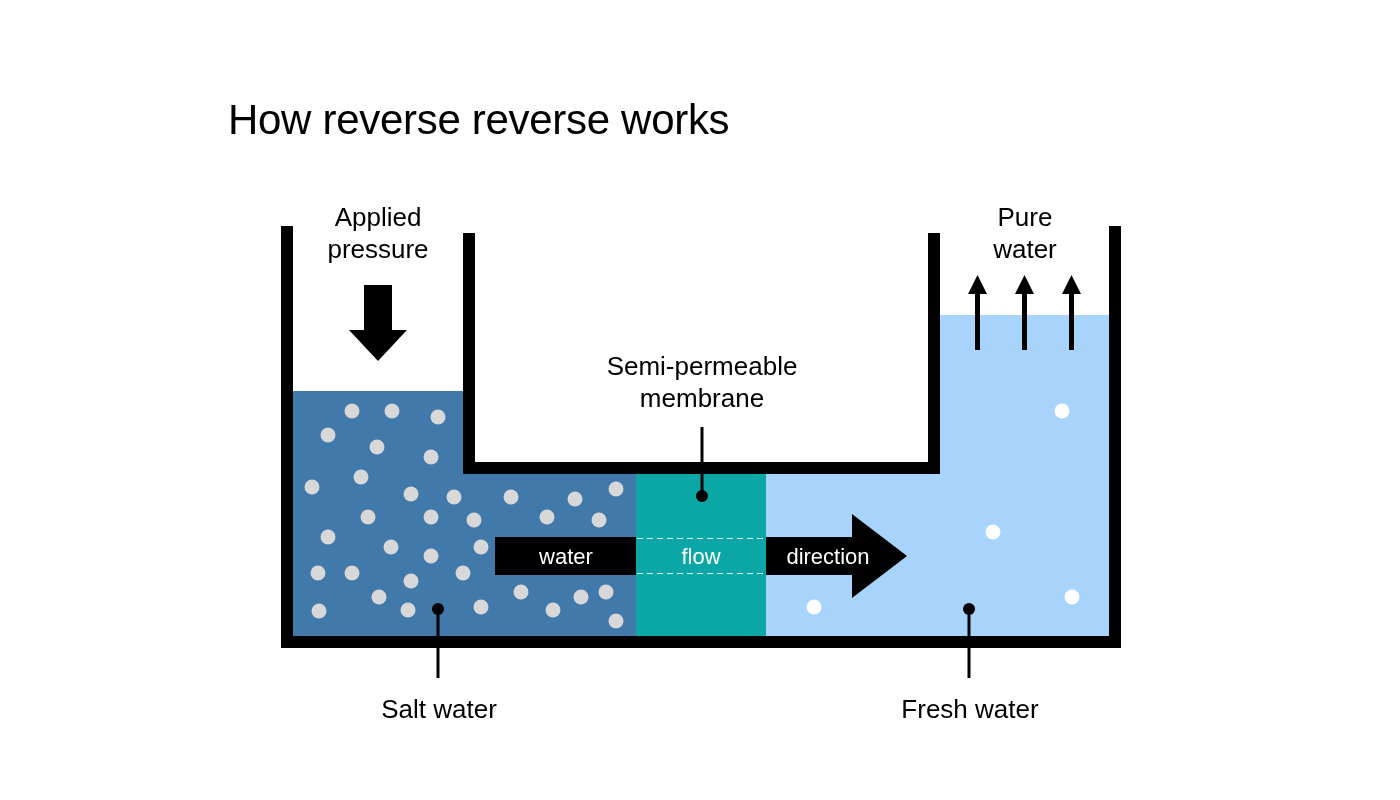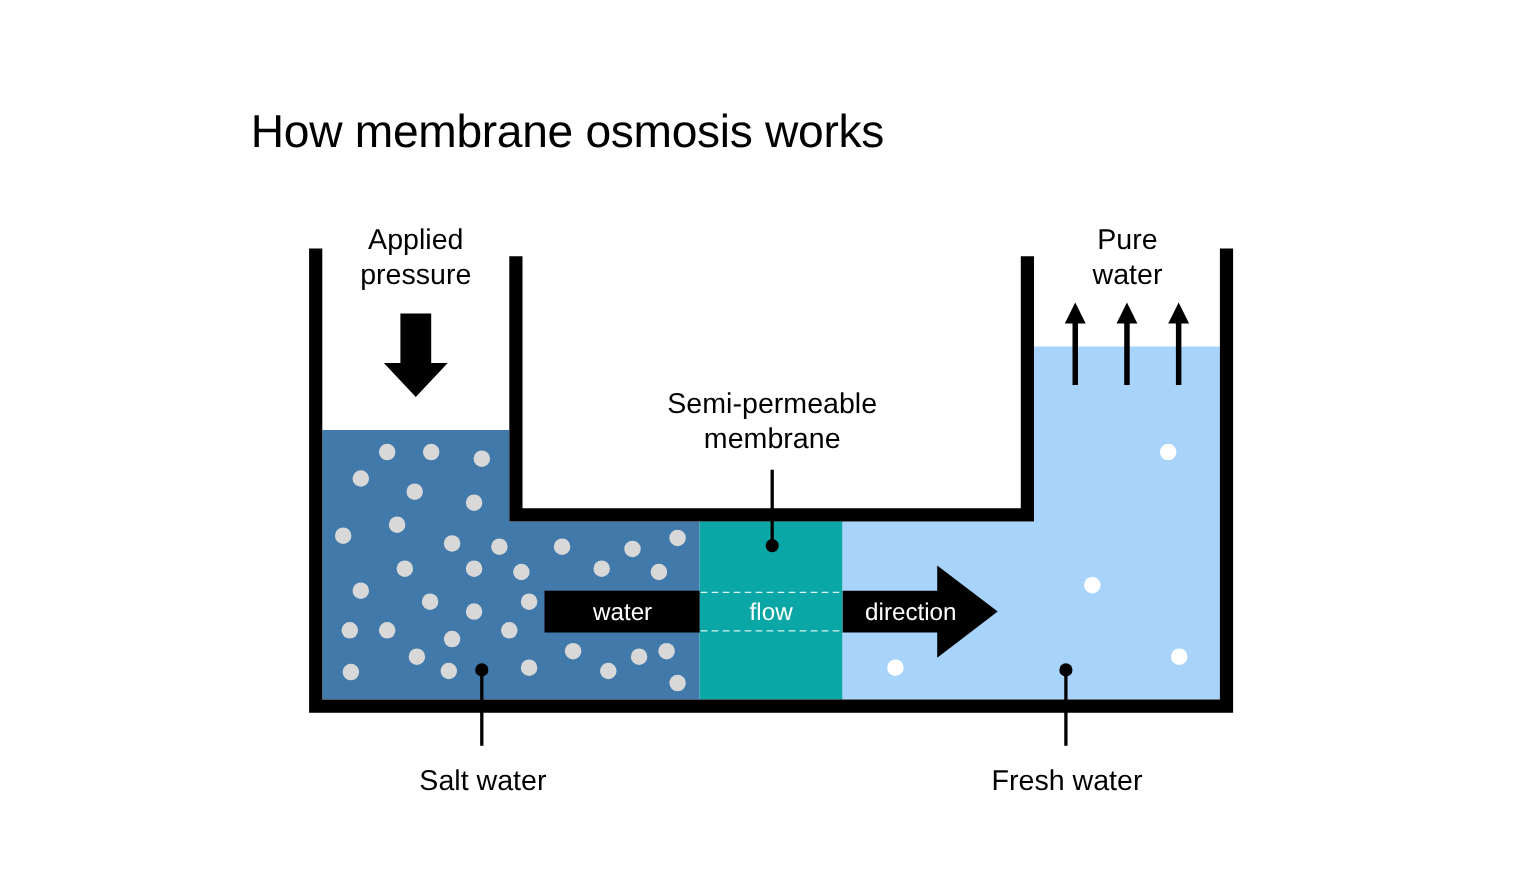--- a/index.html
+++ b/index.html
@@ -5,21 +5,21 @@
   html, body { margin: 0; padding: 0; background: #ffffff; }
   body { width: 1400px; height: 800px; position: relative; overflow: hidden; font-family: "Liberation Sans", sans-serif; }
   .title { position: absolute; left: 228px; top: 96px; font-size: 42px; font-weight: 400; color: #000; letter-spacing: -0.3px; }
   svg { position: absolute; left: 0; top: 0; }
   .lbl { font-family: "Liberation Sans", sans-serif; font-size: 26px; fill: #000; }
   .in { font-family: "Liberation Sans", sans-serif; font-size: 22px; fill: #fff; }
 </style>
 </head>
 <body>
 
-<div class="title">How membrane osmosis works</div>
+<div class="title">How reverse reverse works</div>
 
 <svg width="1400" height="800" viewBox="0 0 1400 800">
 
   <path id="salt-region" d="M293 391 H463 V474 H636 V636 H293 Z" fill="#4179aa"></path>
   <rect id="membrane-region" x="636" y="474" width="130" height="162" fill="#0aa7a6"></rect>
   <path id="fresh-region" d="M766 474 H940 V315 H1109 V636 H766 Z" fill="#a8d4fb"></path>
 
   <g id="salt-particles">
       <circle cx="352" cy="411" r="7.5" fill="#d8d8d8"></circle>
       <circle cx="392" cy="411" r="7.5" fill="#d8d8d8"></circle>

